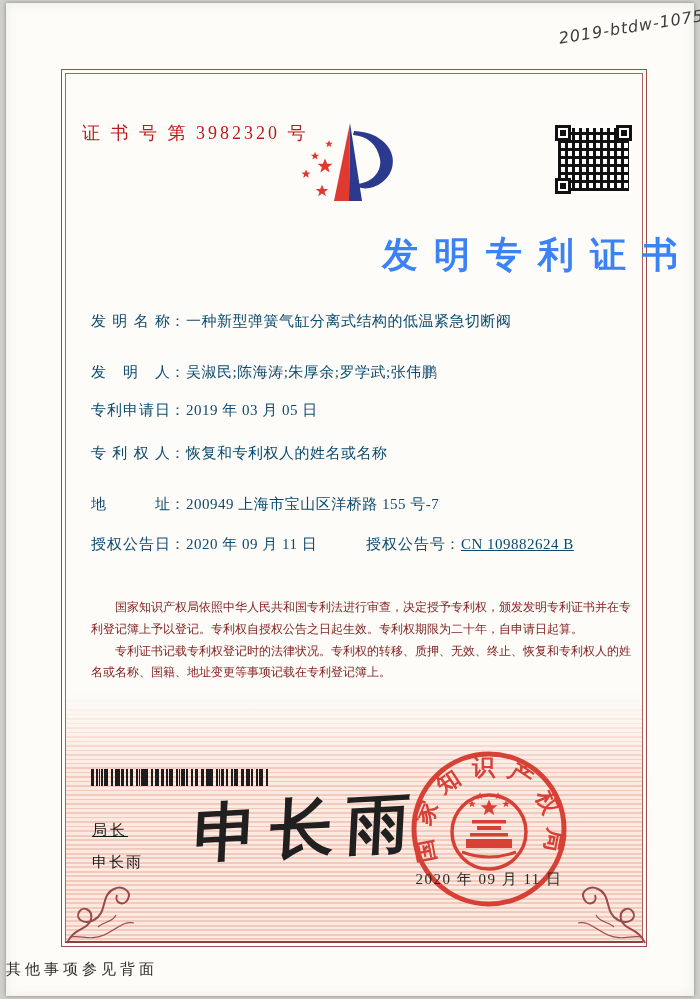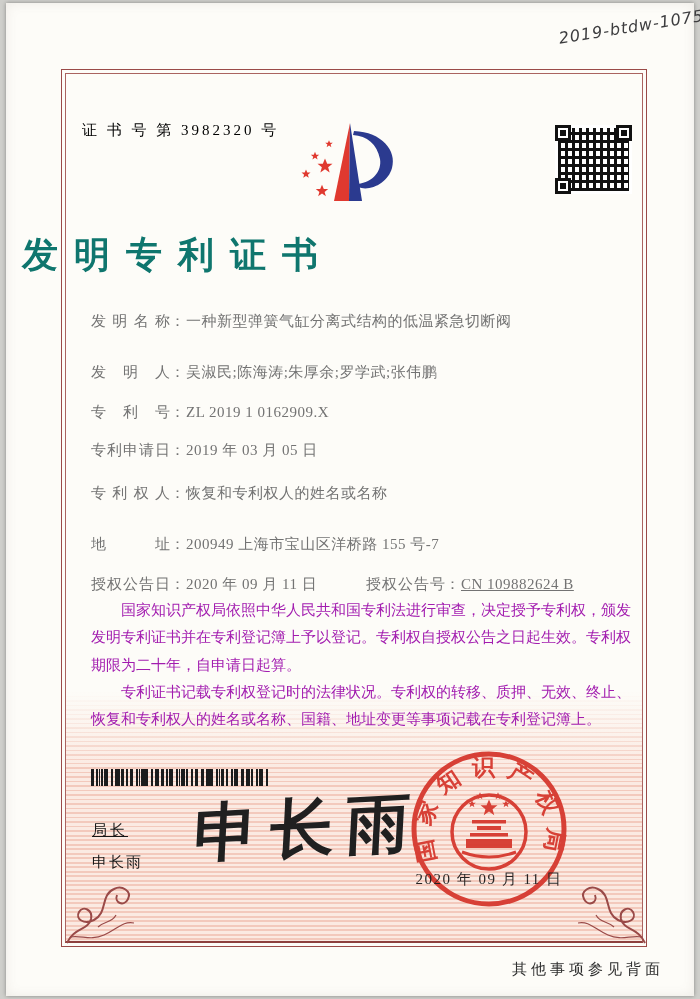--- a/index.html
+++ b/index.html
@@ -32,57 +32,57 @@
     overflow:hidden;
   }
   .pink-zone {
     position:absolute; left:0; right:0; bottom:0; height:250px;
     background:
       linear-gradient(180deg, #fdfcf8 0px, rgba(253,252,248,0) 80px),
       repeating-linear-gradient(180deg, #f3c9bc 0px, #f3c9bc 1.5px, #fbeae2 1.5px, #fbeae2 4.5px);
   }
   
   .cert-no {
-    position:absolute; left:76px; top:118px; font-size:15px;
-    letter-spacing:3px; color:#000000; z-index:3;
+    position:absolute; left:76px; top:118px; font-size:18px;
+    letter-spacing:3px; color:#b91c1c; z-index:3;
   }
   .logo { position:absolute; left:292px; top:112px; width:106px; height:90px; z-index:3; }
   .qr { position:absolute; left:549px; top:122px; width:77px; height:69px; background:#fff; z-index:3; }
   .qr-noise {
     position:absolute; inset:3px;
     background-image:
       repeating-linear-gradient(90deg, #111 0 3px, transparent 3px 7px),
       repeating-linear-gradient(0deg, #111 0 3px, transparent 3px 8px),
       repeating-linear-gradient(90deg, transparent 0 5px, #fff 5px 9px);
   }
   .qr-finder { position:absolute; width:16px; height:16px; border:3px solid #111; background:#fff; }
   .qr-finder::after { content:""; position:absolute; inset:2px; background:#111; }
   .qr-f-tl { left:0; top:0; } .qr-f-tr { right:0; top:0; } .qr-f-bl { left:0; bottom:0; }
   .title {
-    position:absolute; left:0; right:0; top:228px; text-align:left;
-    font-size:36px; font-weight:700; color:#0f766e;
+    position:absolute; left:0; right:0; top:228px; text-align:right;
+    font-size:36px; font-weight:700; color:#3b82f6;
     letter-spacing:16px; text-indent:16px; z-index:3;
   }
   
-  .fields { position:absolute; left:85px; top:308px; width:545px; z-index:3; font-size:15px; color:#737373; }
+  .fields { position:absolute; left:85px; top:308px; width:545px; z-index:3; font-size:15px; color:#0c4a6e; }
   .frow { position:relative; margin-top:0; line-height:21px; white-space:nowrap; }
   .frow + .frow { margin-top:30px; }
   .frow.m19 { margin-top:19px; } .frow.m17 { margin-top:17px; }
   .frow.m22 { margin-top:22px; } .frow.m21 { }
   .flabel {
     display:inline-block; width:79px; text-align:justify; text-align-last:justify;
     vertical-align:top;
   }
   .fcolon { display:inline-block; width:16px; }
   .fvalue { letter-spacing:.5px; }
   .fgroup2 { position:absolute; left:275px; top:0;text-decoration:underline; }
   
   .body-text {
     position:absolute; left:85px; top:594px; width:540px; z-index:3;
-    font-size:15px; line-height:1.82; color:#a21caf; text-align:justify;
+    font-size:12px; line-height:1.82; color:#7f1d1d; text-align:justify;
   }
   .body-text p { text-indent:2em; }
   
   .barcode {
     position:absolute; left:85px; top:766px; width:177px; height:17px; z-index:3;
     background-image:
       repeating-linear-gradient(90deg, #1c1c1c 0 2px, transparent 2px 5px),
       repeating-linear-gradient(90deg, #1c1c1c 0 1px, transparent 1px 8px),
       repeating-linear-gradient(90deg, #1c1c1c 0 3px, transparent 3px 13px);
   }
@@ -99,21 +99,21 @@
   
   .flourish { position:absolute; width:76px; height:64px; z-index:3; }
   .flourish-left { left:58px; top:880px; }
   .flourish-right { left:566px; top:880px; transform:scaleX(-1); }
   
   .page-info {
     position:absolute; left:0; right:60px; top:921px; text-align:center;
     font-size:13px; color:#222; z-index:4; letter-spacing:1px;
   }
   .back-note {
-    position:absolute; left:0; right:30px; top:957px; text-align:right;
+    position:absolute; left:0; right:30px; top:957px; text-align:left;
     font-size:15px; color:#2e2e2e; letter-spacing:4px; z-index:3;
   }
 </style>
 </head>
 <body>
 
 <div class="paper">
 
   <div class="handwritten">2019-btdw-1075</div>
 
@@ -149,23 +149,20 @@
   </div>
 
   <div class="title">发明专利证书</div>
 
   <div class="fields">
     <div class="frow">
       <span class="flabel">发明名称</span><span class="fcolon">：</span><span class="fvalue">一种新型弹簧气缸分离式结构的低温紧急切断阀</span>
     </div>
     <div class="frow">
       <span class="flabel">发明人</span><span class="fcolon">：</span><span class="fvalue">吴淑民;陈海涛;朱厚余;罗学武;张伟鹏</span>
-    </div>
-    <div class="frow m19">
-      <span class="flabel">专利号</span><span class="fcolon">：</span><span class="fvalue">ZL 2019 1 0162909.X</span>
     </div>
     <div class="frow m17">
       <span class="flabel">专利申请日</span><span class="fcolon">：</span><span class="fvalue">2019 年 03 月 05 日</span>
     </div>
     <div class="frow m22">
       <span class="flabel">专利权人</span><span class="fcolon">：</span><span class="fvalue">恢复和专利权人的姓名或名称</span>
     </div>
     <div class="frow m21">
       <span class="flabel">地址</span><span class="fcolon">：</span><span class="fvalue">200949 上海市宝山区洋桥路 155 号-7</span>
     </div>

